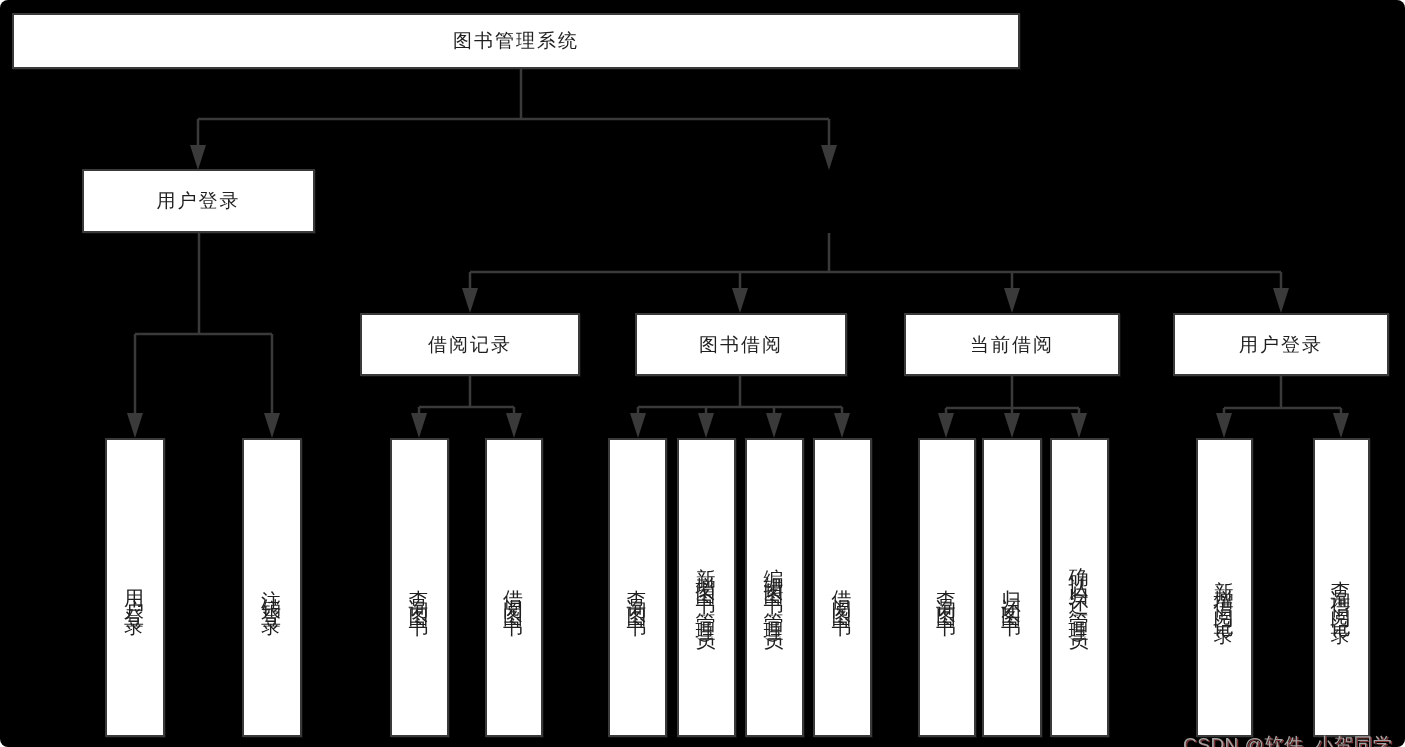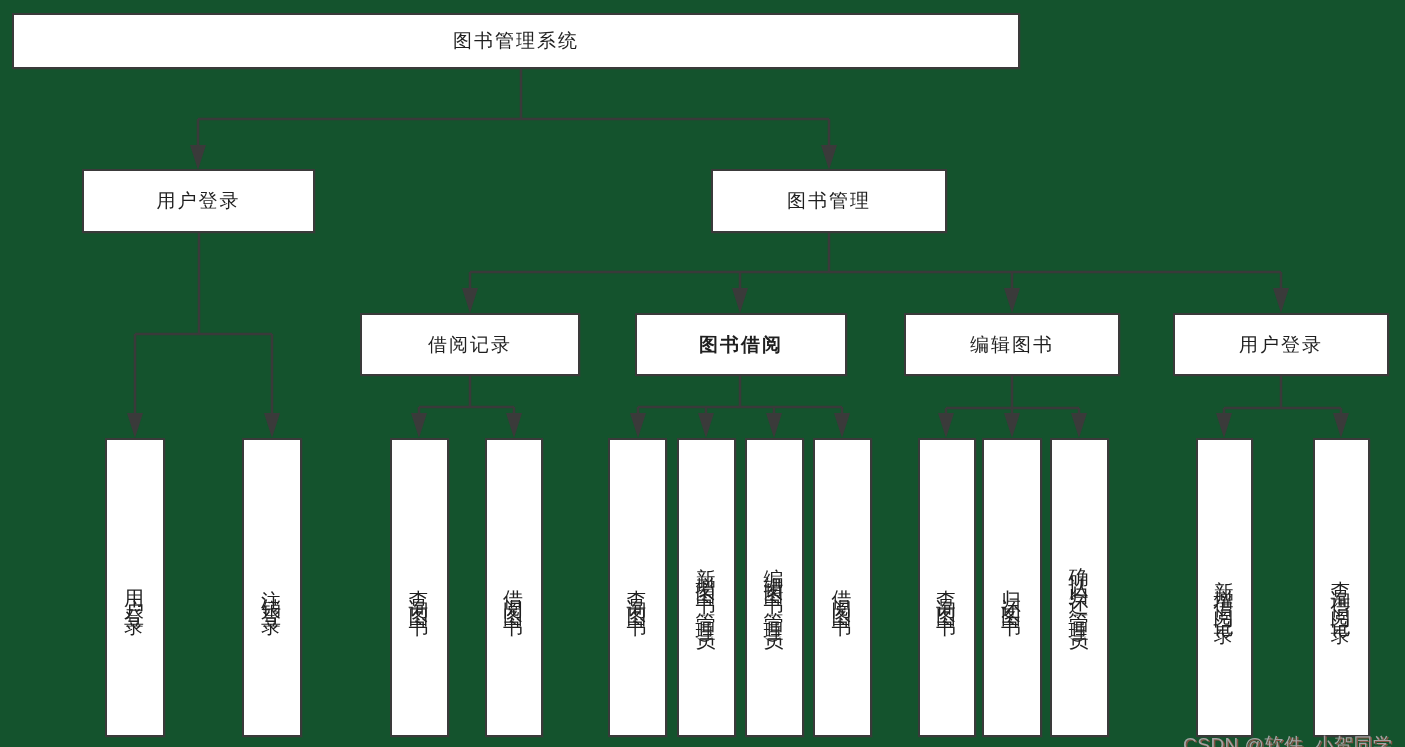--- a/index.html
+++ b/index.html
@@ -1,22 +1,23 @@
 <!DOCTYPE html>
 <html><head>
 <meta charset="utf-8">
 <style>
   html,body{margin:0;padding:0;background:#ffffff;}
   .canvas{
     position:relative;
     width:1405px;height:747px;
-    background:#14532d;
+    background:#000000;
     font-family:"Liberation Sans","DejaVu Sans",sans-serif;
     color:#1f1f1f;
     overflow:hidden;
+    border-radius:8px;
   }
   .connectors{
     position:absolute;left:0;top:0;width:1405px;height:747px;
     pointer-events:none;
   }
   .node{
     position:absolute;
     box-sizing:border-box;
     background:#ffffff;
     border:2.5px solid #3a3a3a;
@@ -110,32 +111,29 @@
       M1333 413 L1349 413 L1341 438 Z"></path>
   </svg>
 
   <div class="node hbox" style="left:12px;top:13px;width:1008px;height:56px;">
     <span>图书管理系统</span>
   </div>
 
   <div class="node hbox" style="left:82px;top:169px;width:233px;height:64px;">
     <span>用户登录</span>
   </div>
-  <div class="node hbox" style="left:711px;top:169px;width:236px;height:64px;">
-    <span>图书管理</span>
-  </div>
 
   <div class="node hbox" style="left:360px;top:313px;width:220px;height:63px;">
     <span>借阅记录</span>
   </div>
-  <div class="node hbox" style="left:635px;top:313px;width:212px;height:63px;font-weight:bold;">
+  <div class="node hbox" style="left:635px;top:313px;width:212px;height:63px;">
     <span>图书借阅</span>
   </div>
   <div class="node hbox" style="left:904px;top:313px;width:216px;height:63px;">
-    <span>编辑图书</span>
+    <span>当前借阅</span>
   </div>
   <div class="node hbox" style="left:1173px;top:313px;width:216px;height:63px;">
     <span>用户登录</span>
   </div>
 
   <div class="node vbox" style="left:105px;top:438px;width:60px;height:299px;">
     <span>用户登录</span>
   </div>
   <div class="node vbox" style="left:242px;top:438px;width:60px;height:299px;">
     <span>注销登录</span>

